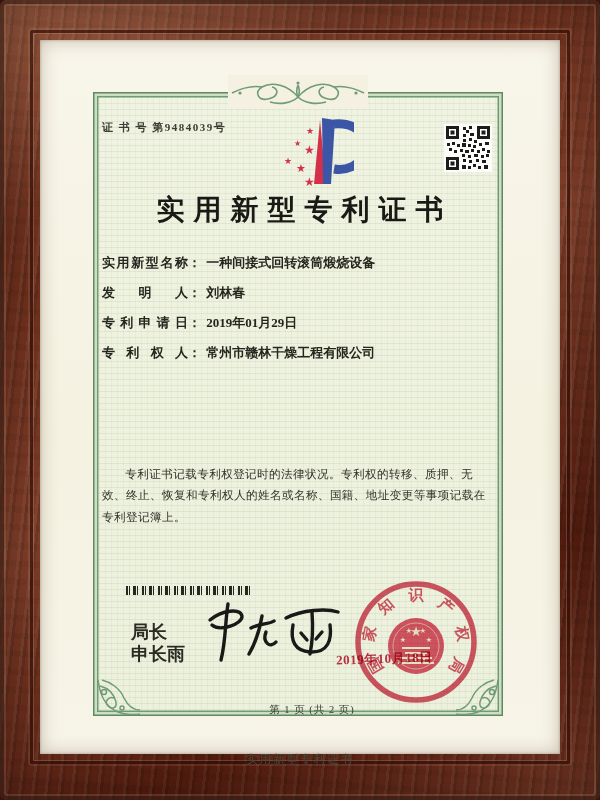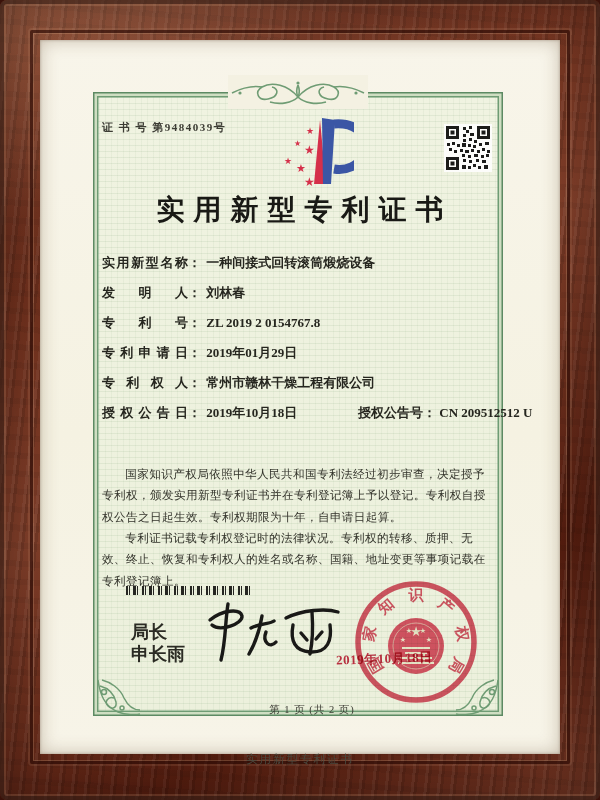--- a/index.html
+++ b/index.html
@@ -202,43 +202,30 @@
   <div class="fields">
     <div class="frow">
       <span class="flabel">实用新型名称</span><span class="fcolon">：</span>
       <span class="fvalue">一种间接式回转滚筒煅烧设备</span>
     </div>
     <div class="frow">
       <span class="flabel">发明人</span><span class="fcolon">：</span>
       <span class="fvalue">刘林春</span>
     </div>
     <div class="frow">
-      <span class="flabel">专利号</span><span class="fcolon">：</span>
-      <span class="fvalue">ZL 2019 2 0154767.8</span>
-    </div>
-    <div class="frow">
       <span class="flabel">专利申请日</span><span class="fcolon">：</span>
       <span class="fvalue">2019年01月29日</span>
     </div>
     <div class="frow">
       <span class="flabel">专利权人</span><span class="fcolon">：</span>
       <span class="fvalue">常州市赣林干燥工程有限公司</span>
     </div>
-    <div class="frow">
-      <span class="flabel">授权公告日</span><span class="fcolon">：</span>
-      <span class="fvalue">2019年10月18日</span>
-      <span class="grant-no">
-        <span>授权公告号</span><span>：</span>
-        <span>CN 209512512 U</span>
-      </span>
-    </div>
   </div>
 
   <div class="paras">
-    <p>国家知识产权局依照中华人民共和国专利法经过初步审查，决定授予专利权，颁发实用新型专利证书并在专利登记簿上予以登记。专利权自授权公告之日起生效。专利权期限为十年，自申请日起算。</p>
     <p>专利证书记载专利权登记时的法律状况。专利权的转移、质押、无效、终止、恢复和专利权人的姓名或名称、国籍、地址变更等事项记载在专利登记簿上。</p>
   </div>
 
   <div class="barcode"></div>
 
   <div class="signer">
     <div>局长</div>
     <div>申长雨</div>
   </div>
 

